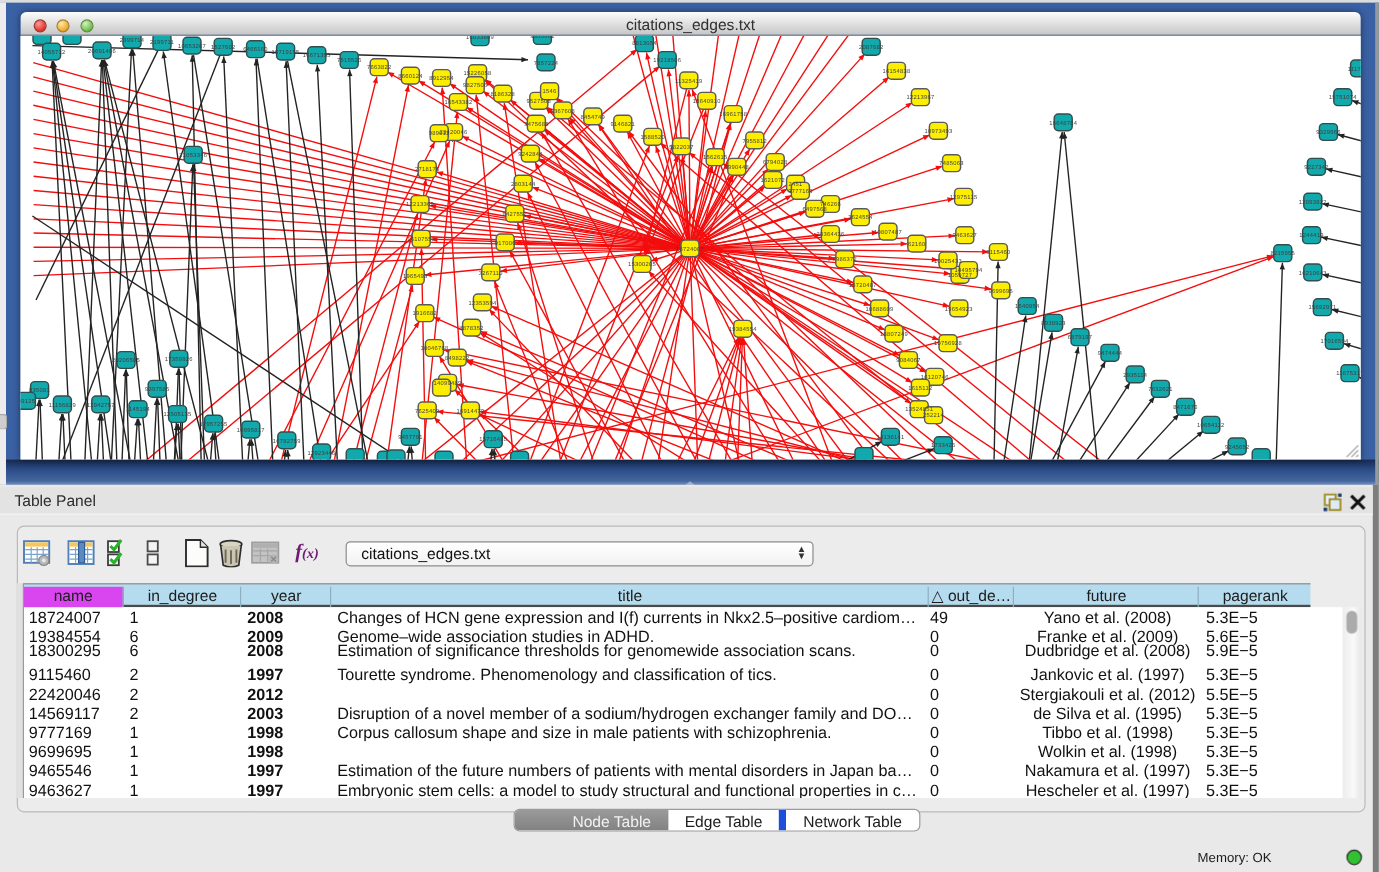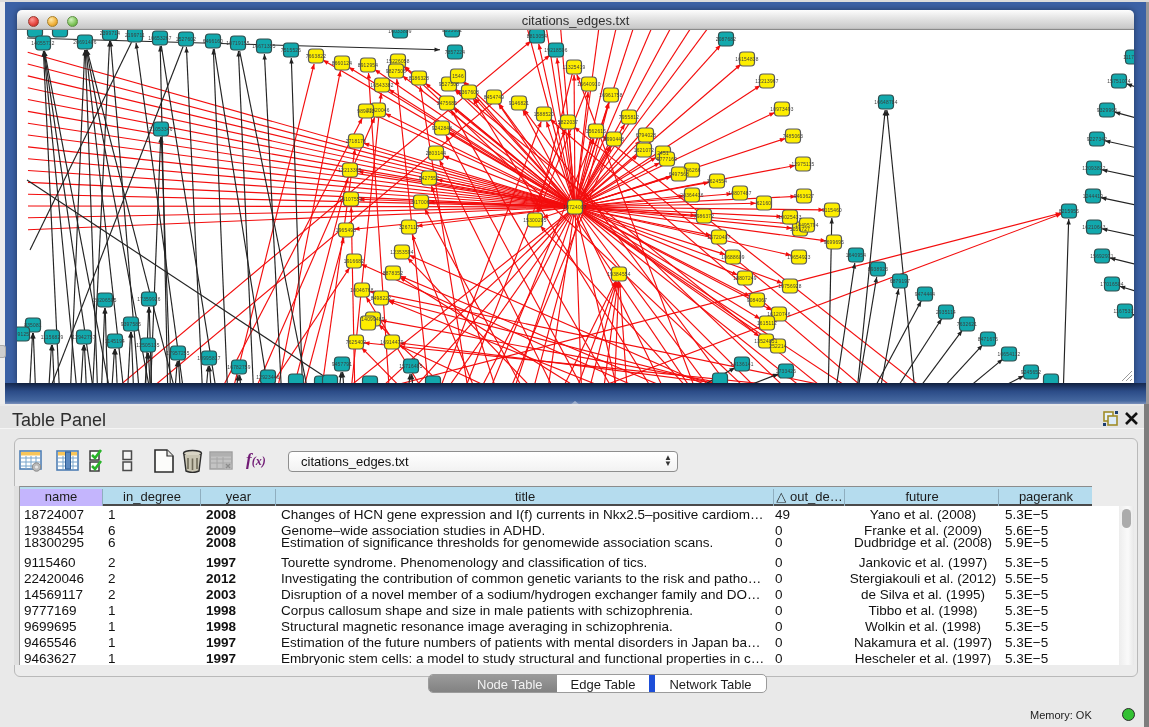--- a/index.html
+++ b/index.html
@@ -24,21 +24,21 @@
 #grip { position:absolute; left:1120px; top:369px; width:12px; height:12px; }
 #wtab { position:absolute; left:0; top:345px; width:6px; height:13px;
   background:#cecece; border:1px solid #aaa; border-left:none; border-radius:0 3px 3px 0; z-index:7; }
 #caret { position:absolute; left:570px; top:401px; width:0; height:0;
   border-left:5px solid transparent; border-right:5px solid transparent;
   border-bottom:4px solid #9fb0cc; }
 #panel { position:absolute; left:0; top:404px; width:1149px; height:323px;
   background:#e9e9e9; }
 #paneltitle { position:absolute; left:0; top:406px; width:1144px; height:23px;
   background:#e3e3e3; border-bottom:1px solid #f5f5f5; }
-#paneltitle span { position:absolute; left:12px; top:4px; font-size:18px; color:#2d2d2d; }
+#paneltitle span { position:absolute; left:12px; top:4px; font-size:13px; color:#2d2d2d; }
 #rightedge { position:absolute; left:1144px; top:404px; width:5px; height:323px;
   background:#7d7d7d; }
 #container { position:absolute; left:14px; top:438px; width:1124px; height:239px;
   border:1px solid #b9b9b9; border-radius:6px; background:#ececec; }
 #thead { position:absolute; left:20px; top:486px; width:1072px; height:20px;
   background:#b5dcee; border-top:1px solid #8c8c8c; border-bottom:2px solid #4a4a4a; }
 .hc { position:absolute; top:2px; font-size:13px; color:#1c1c1c; text-align:center; }
 #tbody { position:absolute; left:20px; top:506px; width:1099px; height:159px;
   background:#fff; overflow:hidden; }
 .trow { position:absolute; left:0; width:1099px; height:16px; font-size:13.5px; color:#111; }
@@ -52,21 +52,21 @@
   background:#e0e0e0; border-right:1px solid #999; }
 #scroll { position:absolute; left:1119px; top:506px; width:15px; height:159px;
   background:linear-gradient(90deg,#ededed,#fafafa 60%,#e8e8e8); }
 #thumb { position:absolute; left:1122px; top:509px; width:9px; height:19px;
   background:#ababab; border-radius:5px; }
 #tabbar { position:absolute; left:428px; top:674px; height:19px; display:flex;
   border:1px solid #9b9b9b; border-radius:5px; overflow:hidden; background:#fff; }
 .tab { font-size:13px; padding:1px 14px 0 14px; line-height:17px; color:#1c1c1c; }
 .tab.sel { background:linear-gradient(#9a9a9a,#828282); color:#f2f2f2;padding-left:48px; }
 .tab.mid { border-right:6px solid #1d4ed8; }
-#memory { position:absolute; left:1030px; top:709px; font-size:11px; color:#1c1c1c; }
+#memory { position:absolute; left:998px; top:709px; font-size:11px; color:#1c1c1c; }
 #memdot { position:absolute; left:1122px; top:708px; width:13px; height:13px;
   border-radius:50%; background:#33c133; border:1.5px solid #2a2a2a; }
 .icon { position:absolute; top:449px; }
 #dropdown { position:absolute; left:288px; top:451px; width:390px; height:21px;
   background:linear-gradient(#ffffff,#f2f2f2); border:1px solid #8e8e8e; border-radius:4px;
   font-size:13px; color:#111; padding:2px 0 0 12px; }
 #dd-arrows { position:absolute; left:664px; top:455px; font-size:8px; color:#333;
   line-height:6px; text-align:center; }
 </style></head>
 <body>
@@ -874,21 +874,21 @@
     <rect x="2" y="4" width="20" height="3.5" fill="#b0b0b0"></rect>
     <path d="M2 10 H22 M2 14 H22 M8 8 V19 M14 8 V19" stroke="#a6a6a6" stroke-width="1"></path>
     <circle cx="19" cy="17" r="4" fill="#b5b5b5"></circle>
     <path d="M17 15 L21 19 M21 15 L17 19" stroke="#8c8c8c" stroke-width="1.2"></path>
   </svg>
   <div style="position:absolute;left:246px;top:450px;font-family:'Liberation Serif',serif;font-style:italic;font-weight:bold;font-size:17px;color:#701a75;">f<span style="font-size:12px;">(x)</span></div>
   <div id="dropdown">citations_edges.txt</div>
   <div id="dd-arrows">▲<br>▼</div>
   <div id="gutter"></div>
   <div id="thead">
-    <span class="hc" style="left:0px; width:83px; background:#c4b5fd; border-right:1px solid #8faebf; height:18px;">name</span>
+    <span class="hc" style="left:0px; width:83px; background:#d946ef; border-right:1px solid #8faebf; height:18px;">name</span>
     <span class="hc" style="left:84px; width:97px; border-right:1px solid #8faebf; height:18px;">in_degree</span>
     <span class="hc" style="left:182px; width:74px; border-right:1px solid #8faebf; height:18px;">year</span>
     <span class="hc" style="left:257px; width:497px; border-right:1px solid #8faebf; height:18px;">title</span>
     <span class="hc" style="left:755px; width:70px; border-right:1px solid #8faebf; height:18px;">△ out_de…</span>
     <span class="hc" style="left:826px; width:153px; border-right:1px solid #8faebf; height:18px;">future</span>
     <span class="hc" style="left:980px; width:92px; height:18px;">pagerank</span>
   </div>
   <div id="tbody">
 <div class="trow" style="top:0px;">
 <span class="c-name">18724007</span>
@@ -923,21 +923,20 @@
         <span class="c-year">1997</span>
         <span class="c-title">Tourette syndrome. Phenomenology and classification of tics.</span>
         <span class="c-out">0</span>
         <span class="c-short">Jankovic et al. (1997)</span>
         <span class="c-pr">5.3E−5</span>
       </div>
 <div class="trow" style="top:64px;">
 <span class="c-name">22420046</span>
         <span class="c-ind">2</span>
         <span class="c-year">2012</span>
-        <span class="c-title">Investigating the contribution of common genetic variants to the risk and patho…</span>
         <span class="c-out">0</span>
         <span class="c-short">Stergiakouli et al. (2012)</span>
         <span class="c-pr">5.5E−5</span>
       </div>
 <div class="trow" style="top:80px;">
 <span class="c-name">14569117</span>
         <span class="c-ind">2</span>
         <span class="c-year">2003</span>
         <span class="c-title">Disruption of a novel member of a sodium/hydrogen exchanger family and DO…</span>
         <span class="c-out">0</span>
@@ -950,21 +949,20 @@
         <span class="c-year">1998</span>
         <span class="c-title">Corpus callosum shape and size in male patients with schizophrenia.</span>
         <span class="c-out">0</span>
         <span class="c-short">Tibbo et al. (1998)</span>
         <span class="c-pr">5.3E−5</span>
       </div>
 <div class="trow" style="top:112px;">
 <span class="c-name">9699695</span>
         <span class="c-ind">1</span>
         <span class="c-year">1998</span>
-        <span class="c-title">Structural magnetic resonance image averaging in schizophrenia.</span>
         <span class="c-out">0</span>
         <span class="c-short">Wolkin et al. (1998)</span>
         <span class="c-pr">5.3E−5</span>
       </div>
 <div class="trow" style="top:128px;">
 <span class="c-name">9465546</span>
         <span class="c-ind">1</span>
         <span class="c-year">1997</span>
         <span class="c-title">Estimation of the future numbers of patients with mental disorders in Japan ba…</span>
         <span class="c-out">0</span>

